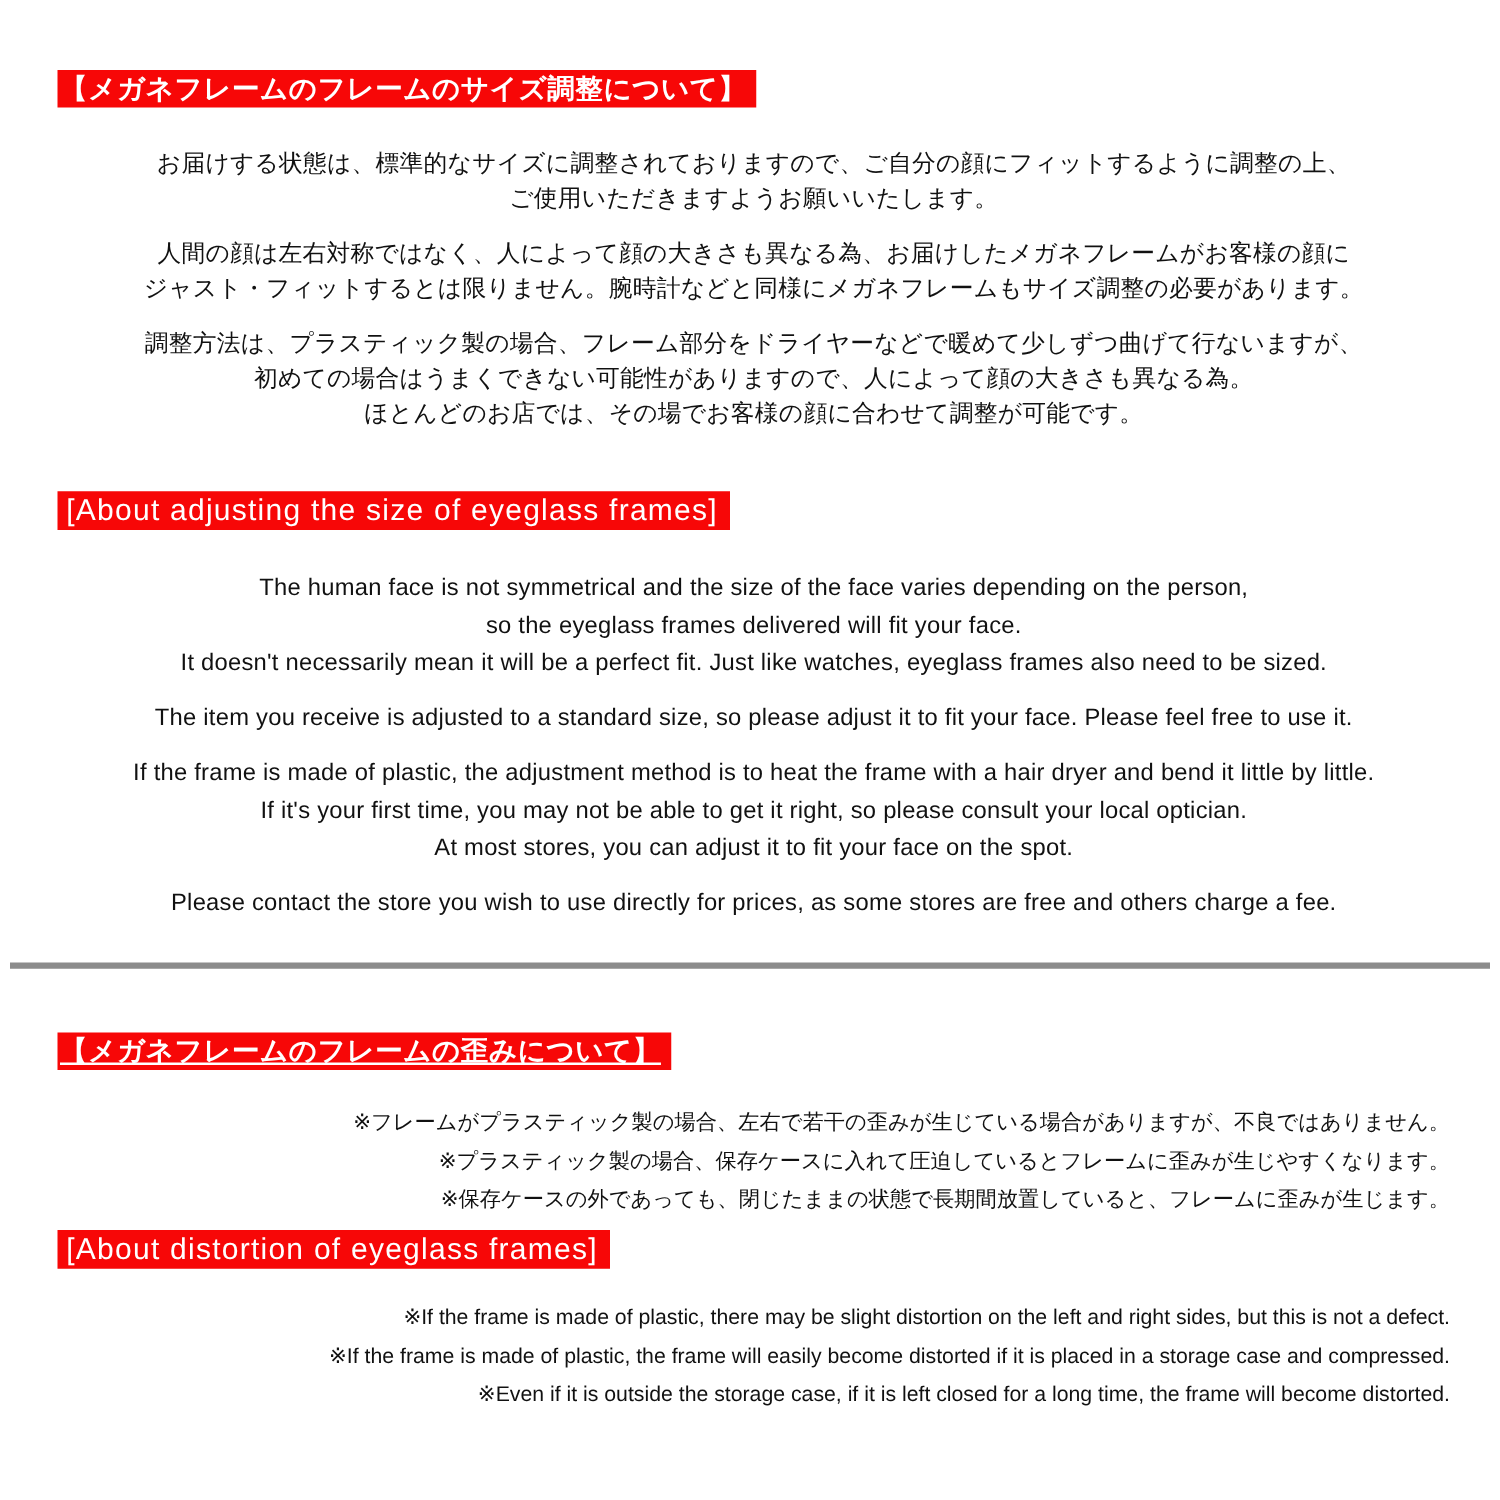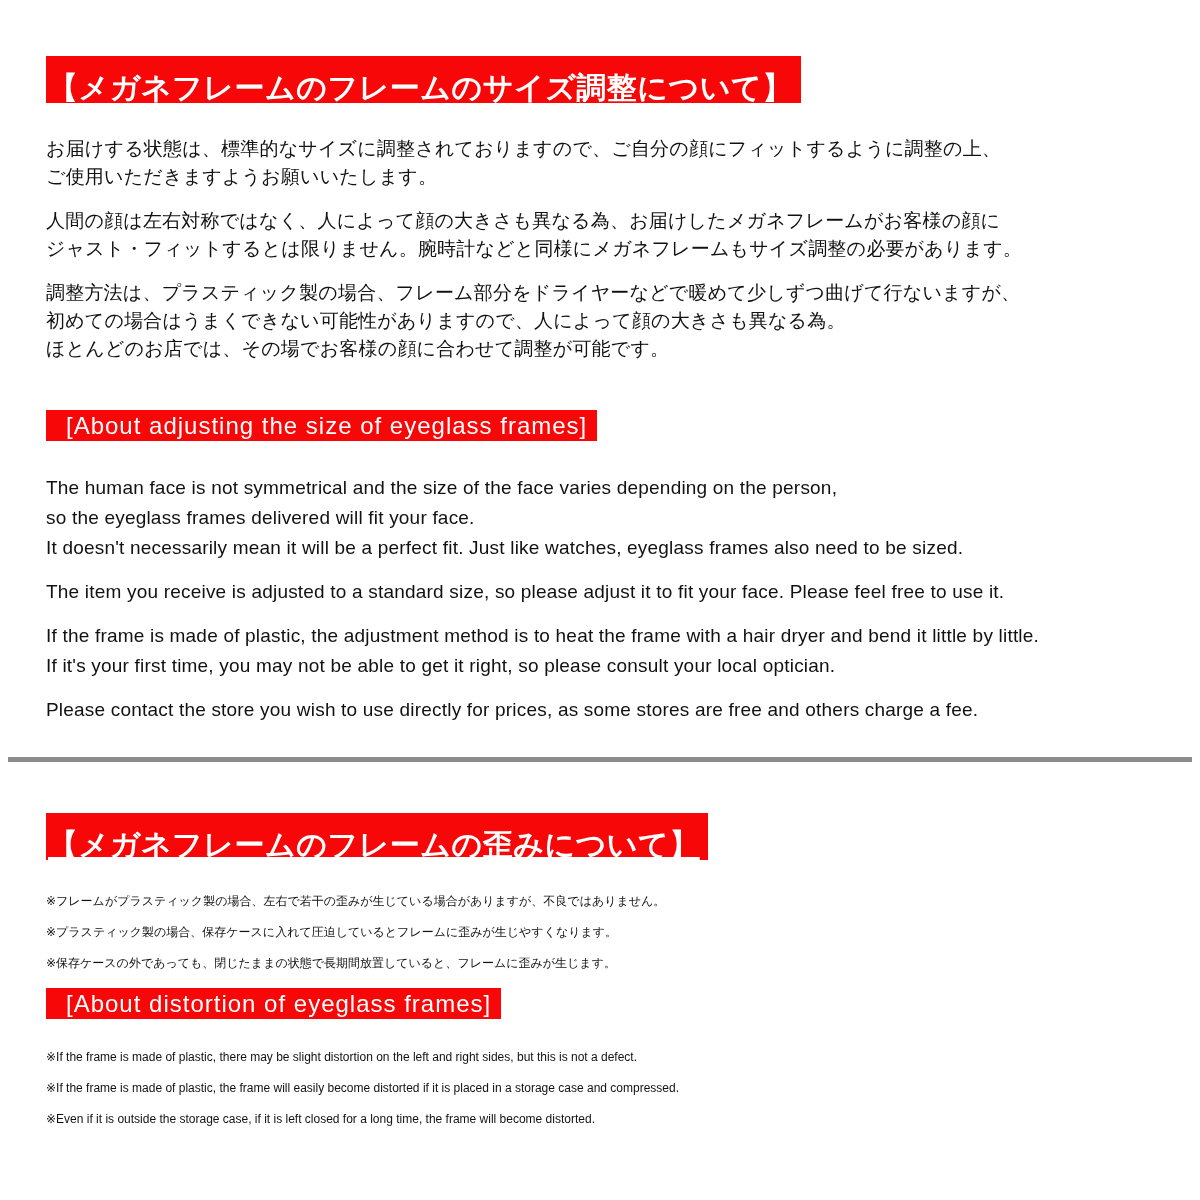--- a/index.html
+++ b/index.html
@@ -18,42 +18,42 @@
     padding: 56px 40px 0 46px;
   }
   .banner {
     display: inline-block;
     background: #f70707;
     color: #ffffff;
     margin: 0;
     white-space: nowrap;
   }
   .banner.jp {
-    font-size: 30px;
+    font-size: 22px;
     font-weight: bold;
     line-height: 28px;
-    padding: 18px 8px 1px 2px;
+    padding: 1px 8px 1px 2px;
     letter-spacing: 0.5px;
   }
   .banner.en {
     font-size: 24px;
     font-weight: normal;
     line-height: 29px;
-    padding: 1px 10px 1px 20px;
+    padding: 1px 10px 1px 7px;
     letter-spacing: 1px;
   }
   .para {
     margin: 0;
     font-size: 19px;
     letter-spacing: 0.2px;
   }
-  .para .line { display: block; }
+  .para .line { display: block; text-align: center; }
   .para.jp { line-height: 28px; margin-bottom: 16px; }
   .para.en { line-height: 30px; margin-bottom: 14px; }
-  .notes { margin: 0; font-size: 12px; }
+  .notes { margin: 0; font-size: 17px; text-align: right; }
   .notes.jp { line-height: 31px; }
   .notes.en { line-height: 31px; }
   .notes .line { display: block; }
 
   .mt-heading1 { margin-top: 0; }
   .gap-after-banner-jp1 { height: 32px; }
   .heading-en-1 { margin-top: 31px; }
   .gap-after-banner-en1 { height: 32px; }
   .divider {
     border: none;
@@ -102,20 +102,21 @@
       <span class="line">It doesn't necessarily mean it will be a perfect fit. Just like watches, eyeglass frames also need to be sized.</span>
     </p>
 
     <p class="para en">
       <span class="line">The item you receive is adjusted to a standard size, so please adjust it to fit your face. Please feel free to use it.</span>
     </p>
 
     <p class="para en">
       <span class="line">If the frame is made of plastic, the adjustment method is to heat the frame with a hair dryer and bend it little by little.</span>
       <span class="line">If it's your first time, you may not be able to get it right, so please consult your local optician.</span>
+      <span class="line">At most stores, you can adjust it to fit your face on the spot.</span>
     </p>
 
     <p class="para en">
       <span class="line">Please contact the store you wish to use directly for prices, as some stores are free and others charge a fee.</span>
     </p>
   </section>
 
   <hr class="divider">
 
   <section>

